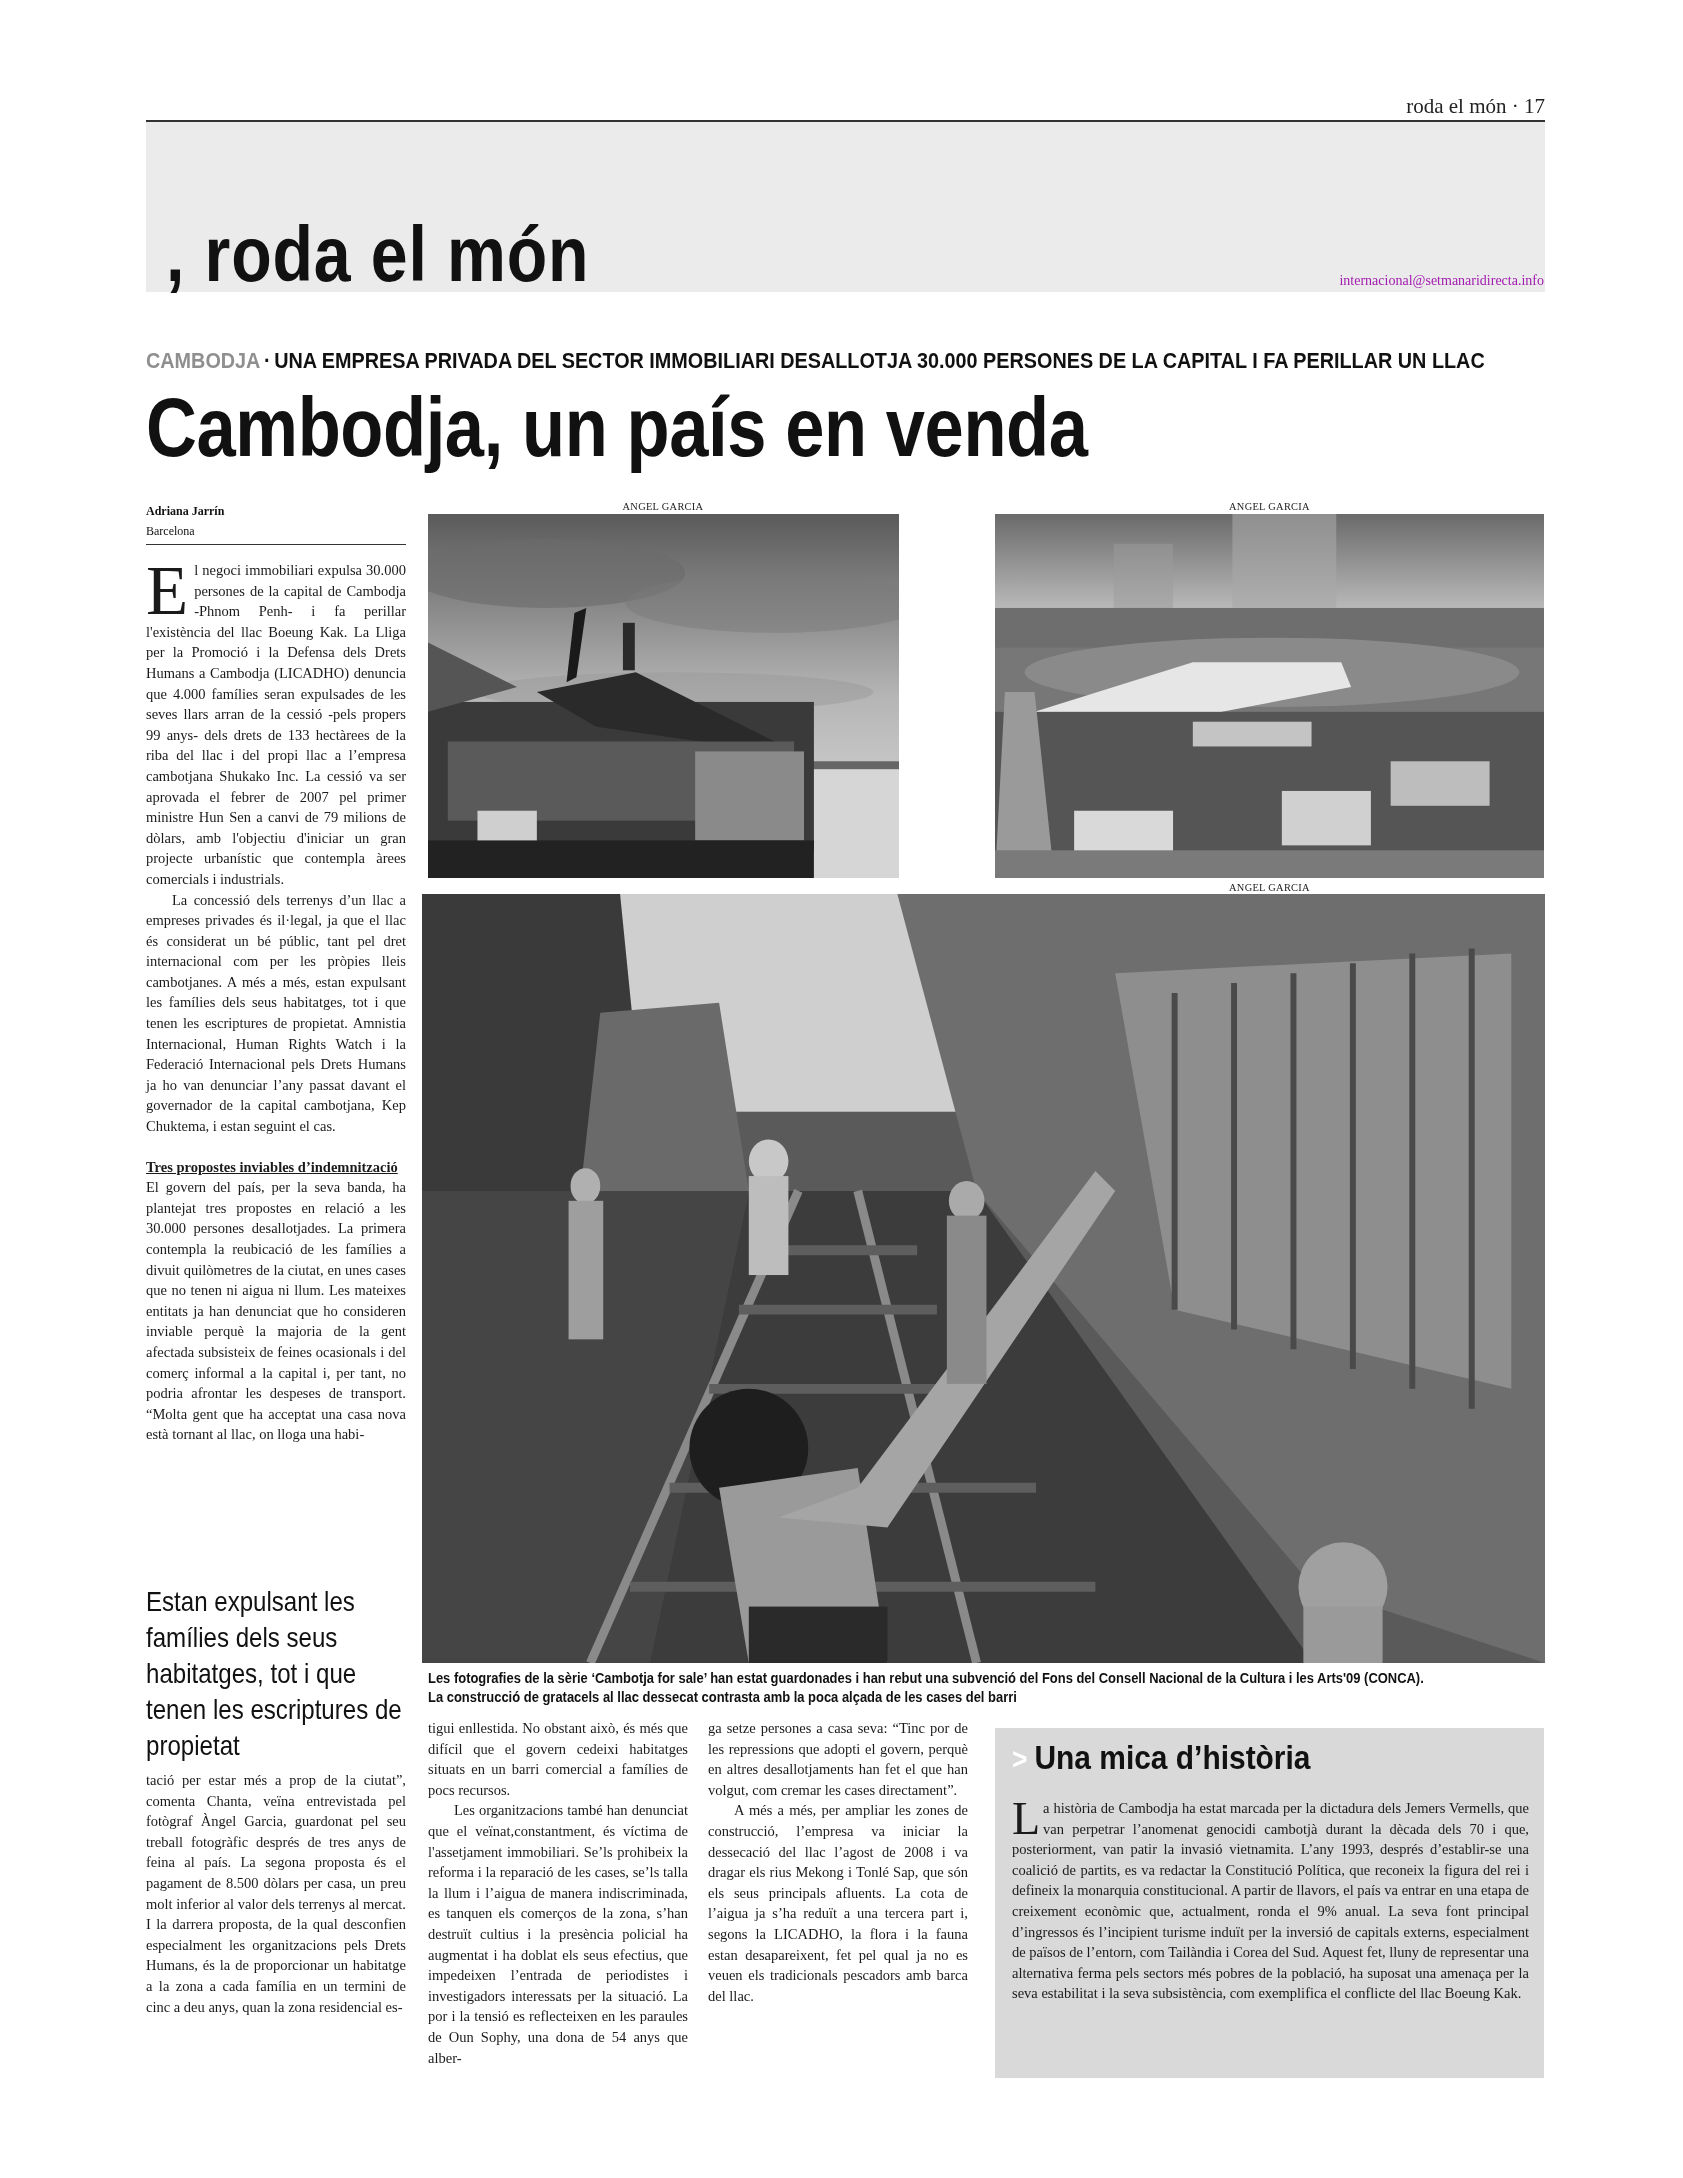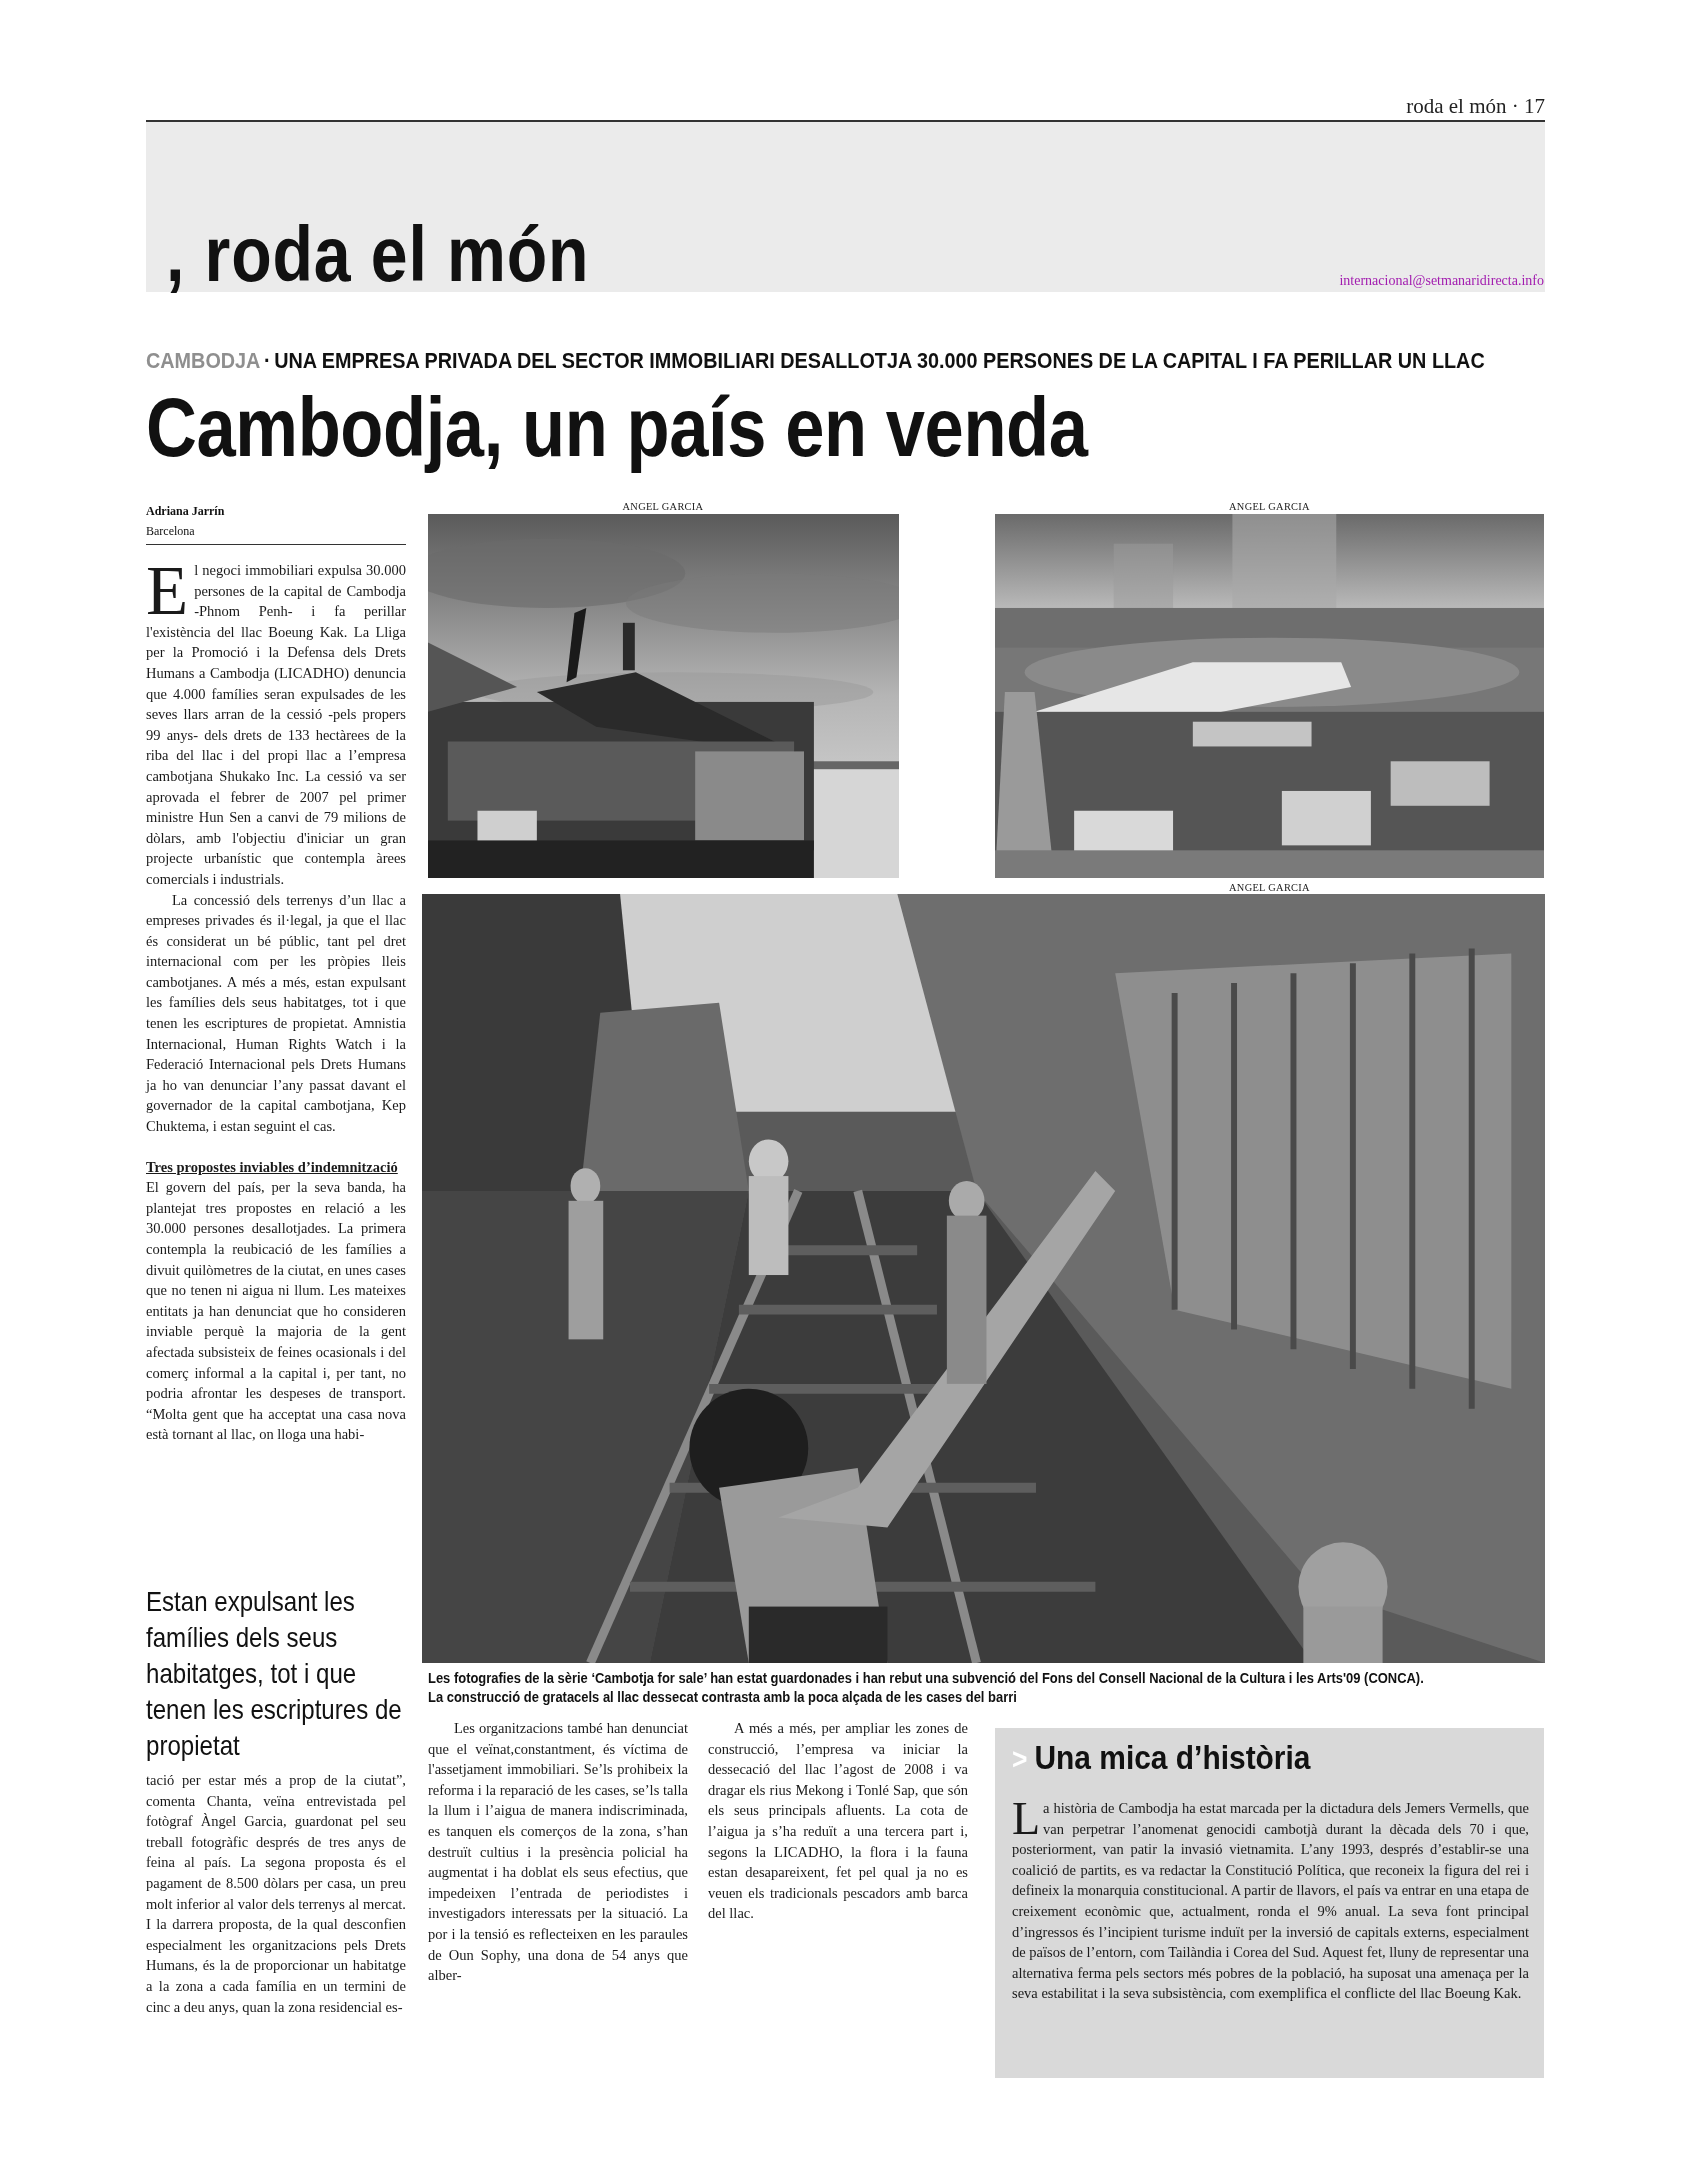--- a/index.html
+++ b/index.html
@@ -93,24 +93,26 @@
   <p>El govern del país, per la seva banda, ha plantejat tres propostes en relació a les 30.000 persones desallotjades. La primera contempla la reubicació de les famílies a divuit quilòmetres de la ciutat, en unes cases que no tenen ni aigua ni llum. Les mateixes entitats ja han denunciat que ho consideren inviable perquè la majoria de la gent afectada subsisteix de feines ocasionals i del comerç informal a la capital i, per tant, no podria afrontar les despeses de transport. “Molta gent que ha acceptat una casa nova està tornant al llac, on lloga una habi-</p>
 </div>
 
 <div class="abs pull">Estan expulsant les famílies dels seus habitatges, tot i que tenen les escriptures de propietat</div>
 
 <div class="abs col col1b">
   <p>tació per estar més a prop de la ciutat”, comenta Chanta, veïna entrevistada pel fotògraf Àngel Garcia, guardonat pel seu treball fotogràfic després de tres anys de feina al país. La segona proposta és el pagament de 8.500 dòlars per casa, un preu molt inferior al valor dels terrenys al mercat. I la darrera proposta, de la qual desconfien especialment les organitzacions pels Drets Humans, és la de proporcionar un habitatge a la zona a cada família en un termini de cinc a deu anys, quan la zona residencial es-</p>
 </div>
 
 <div class="abs col col2">
+  <p>tigui enllestida. No obstant això, és més que difícil que el govern cedeixi habitatges situats en un barri comercial a famílies de pocs recursos.</p>
   <p class="indent">Les organitzacions també han denunciat que el veïnat,constantment, és víctima de l'assetjament immobiliari. Se’ls prohibeix la reforma i la reparació de les cases, se’ls talla la llum i l’aigua de manera indiscriminada, es tanquen els comerços de la zona, s’han destruït cultius i la presència policial ha augmentat i ha doblat els seus efectius, que impedeixen l’entrada de periodistes i investigadors interessats per la situació. La por i la tensió es reflecteixen en les paraules de Oun Sophy, una dona de 54 anys que alber-</p>
 </div>
 
 <div class="abs col col3">
+  <p>ga setze persones a casa seva: “Tinc por de les repressions que adopti el govern, perquè en altres desallotjaments han fet el que han volgut, com cremar les cases directament”.</p>
   <p class="indent">A més a més, per ampliar les zones de construcció, l’empresa va iniciar la dessecació del llac l’agost de 2008 i va dragar els rius Mekong i Tonlé Sap, que són els seus principals afluents. La cota de l’aigua ja s’ha reduït a una tercera part i, segons la LICADHO, la flora i la fauna estan desapareixent, fet pel qual ja no es veuen els tradicionals pescadors amb barca del llac.</p>
 </div>
 
 <div class="abs credit" style="left:428px; top:501px; width:470px;">ANGEL GARCIA</div>
 <div class="abs photo" style="left:428px; top:514px; width:471px; height:364px;">
   <svg viewBox="0 0 476 368" preserveAspectRatio="none">
     <defs>
       <linearGradient id="sky1" x1="0" y1="0" x2="0" y2="1">
         <stop offset="0" stop-color="#5a5a5a"></stop>
           <stop offset="0.5" stop-color="#b5b5b5"></stop>

